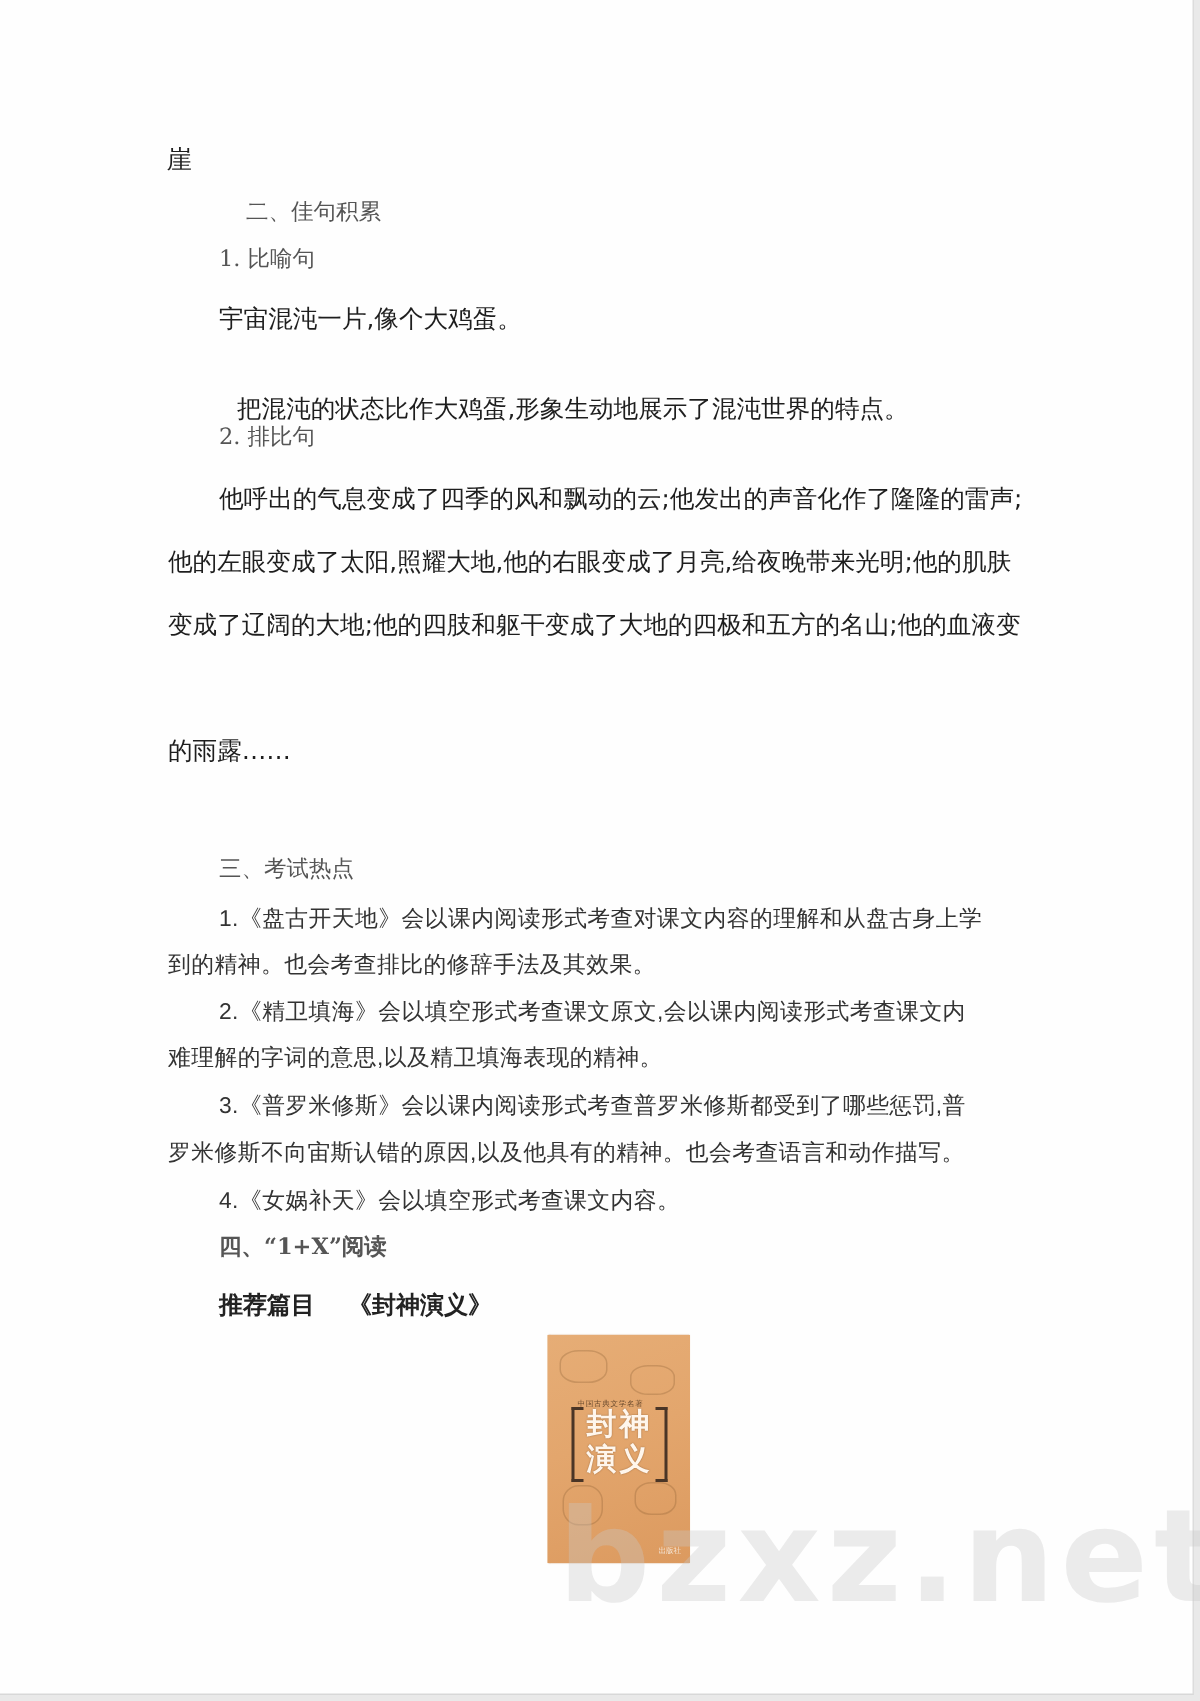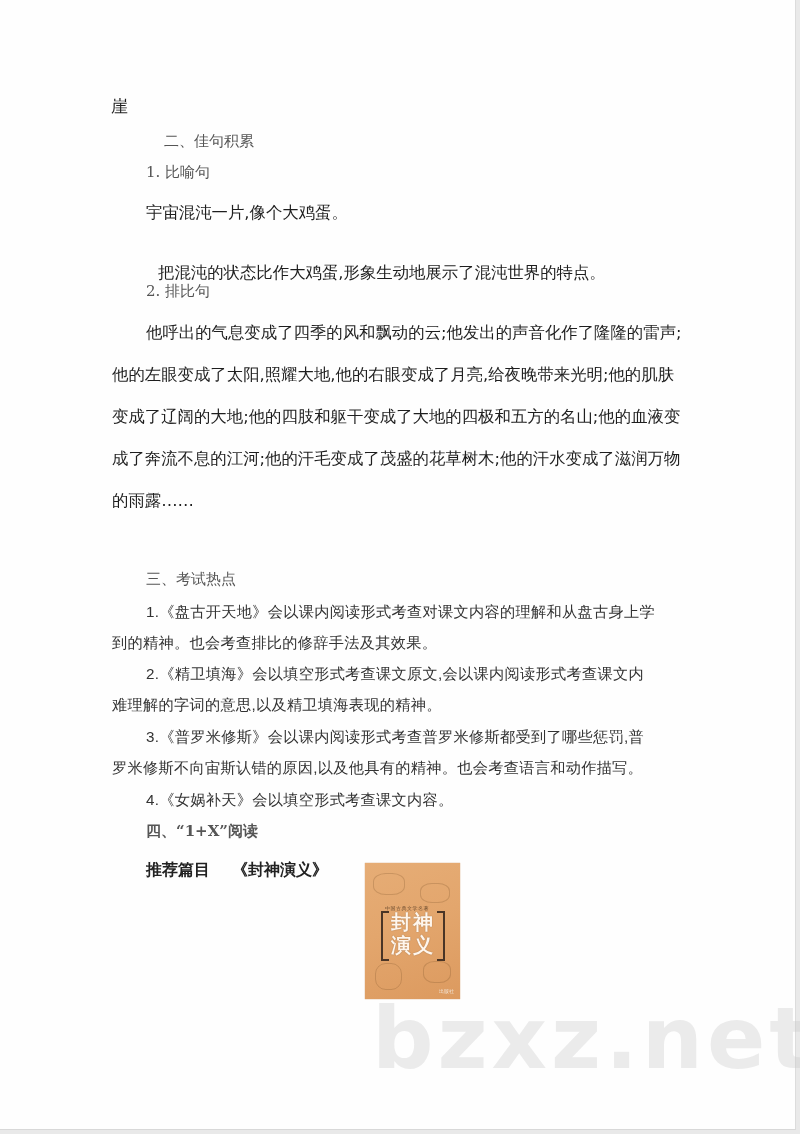--- a/index.html
+++ b/index.html
@@ -11,21 +11,21 @@
     position:absolute; left:0; top:0; width:795px; height:1129px; background:#fefefe;
     border-right:1px solid #dcdcdc; border-bottom:1px solid #d8d8d8;
   }
   .line { position:absolute; white-space:nowrap; color:#222; }
   .serif { font-family: "DejaVu Serif", "Liberation Serif", serif; color:#555; font-size:15px; }
   .serif-body { font-family: Liberation Sans, sans-serif; color:#333; font-size:15.2px; letter-spacing:0.3px; }
   .sans { font-family: "DejaVu Sans", "Liberation Sans", sans-serif; color:#1e1e1e; font-size:16.4px; }
   .sans-bold { font-family: "DejaVu Sans", "Liberation Sans", sans-serif; color:#222; font-size:16px; font-weight:bold; }
 
   .book {
-    position:absolute; left:365px; top:863px; width:95px; height:136px;
+    position:absolute; left:365px; top:890px; width:95px; height:152px;
     background: linear-gradient(160deg, #e6ad76 0%, #e3a66d 45%, #dc9a5f 100%);
     box-shadow: 0 0 1px #c88a50;
   }
   .book .band { position:absolute; left:20px; top:42px; font-size:5px; color:#6b4b2e; letter-spacing:0.5px; }
   .book .title {
     position:absolute; left:18px; top:48px; width:60px; text-align:center;
     font-family: "DejaVu Serif", "Liberation Serif", serif; font-weight:bold;
     color:#fff6ec; font-size:20px; line-height:23px; letter-spacing:2px;
     text-shadow: 0 0 1px #8a5a30;
   }
@@ -49,21 +49,20 @@
 
   <div class="line serif" style="left:146px;top:132px;margin-left:18px;">二、佳句积累</div>
   <div class="line serif" style="left:146px;top:163px;">1. 比喻句</div>
   <div class="line sans" style="left:146px;top:202px;">宇宙混沌一片,像个大鸡蛋。</div>
   <div class="line sans" style="left:146px;top:262px;margin-left:12px;">把混沌的状态比作大鸡蛋,形象生动地展示了混沌世界的特点。</div>
 
   <div class="line serif" style="left:146px;top:282px;">2. 排比句</div>
   <div class="line sans" style="left:146px;top:322px;">他呼出的气息变成了四季的风和飘动的云;他发出的声音化作了隆隆的雷声;</div>
   <div class="line sans" style="left:112px;top:364px;">他的左眼变成了太阳,照耀大地,他的右眼变成了月亮,给夜晚带来光明;他的肌肤</div>
   <div class="line sans" style="left:112px;top:406px;">变成了辽阔的大地;他的四肢和躯干变成了大地的四极和五方的名山;他的血液变</div>
-  <div class="line sans" style="left:112px;top:448px;">成了奔流不息的江河;他的汗毛变成了茂盛的花草树木;他的汗水变成了滋润万物</div>
   <div class="line sans" style="left:112px;top:490px;">的雨露……</div>
 
   <div class="line serif" style="left:146px;top:570px;">三、考试热点</div>
   <div class="line serif-body" style="left:146px;top:602px;">1.《盘古开天地》会以课内阅读形式考查对课文内容的理解和从盘古身上学</div>
   <div class="line serif-body" style="left:112px;top:633px;">到的精神。也会考查排比的修辞手法及其效果。</div>
   <div class="line serif-body" style="left:146px;top:664px;">2.《精卫填海》会以填空形式考查课文原文,会以课内阅读形式考查课文内</div>
   <div class="line serif-body" style="left:112px;top:695px;">难理解的字词的意思,以及精卫填海表现的精神。</div>
   <div class="line serif-body" style="left:146px;top:727px;">3.《普罗米修斯》会以课内阅读形式考查普罗米修斯都受到了哪些惩罚,普</div>
   <div class="line serif-body" style="left:112px;top:758px;">罗米修斯不向宙斯认错的原因,以及他具有的精神。也会考查语言和动作描写。</div>
   <div class="line serif-body" style="left:146px;top:790px;">4.《女娲补天》会以填空形式考查课文内容。</div>

